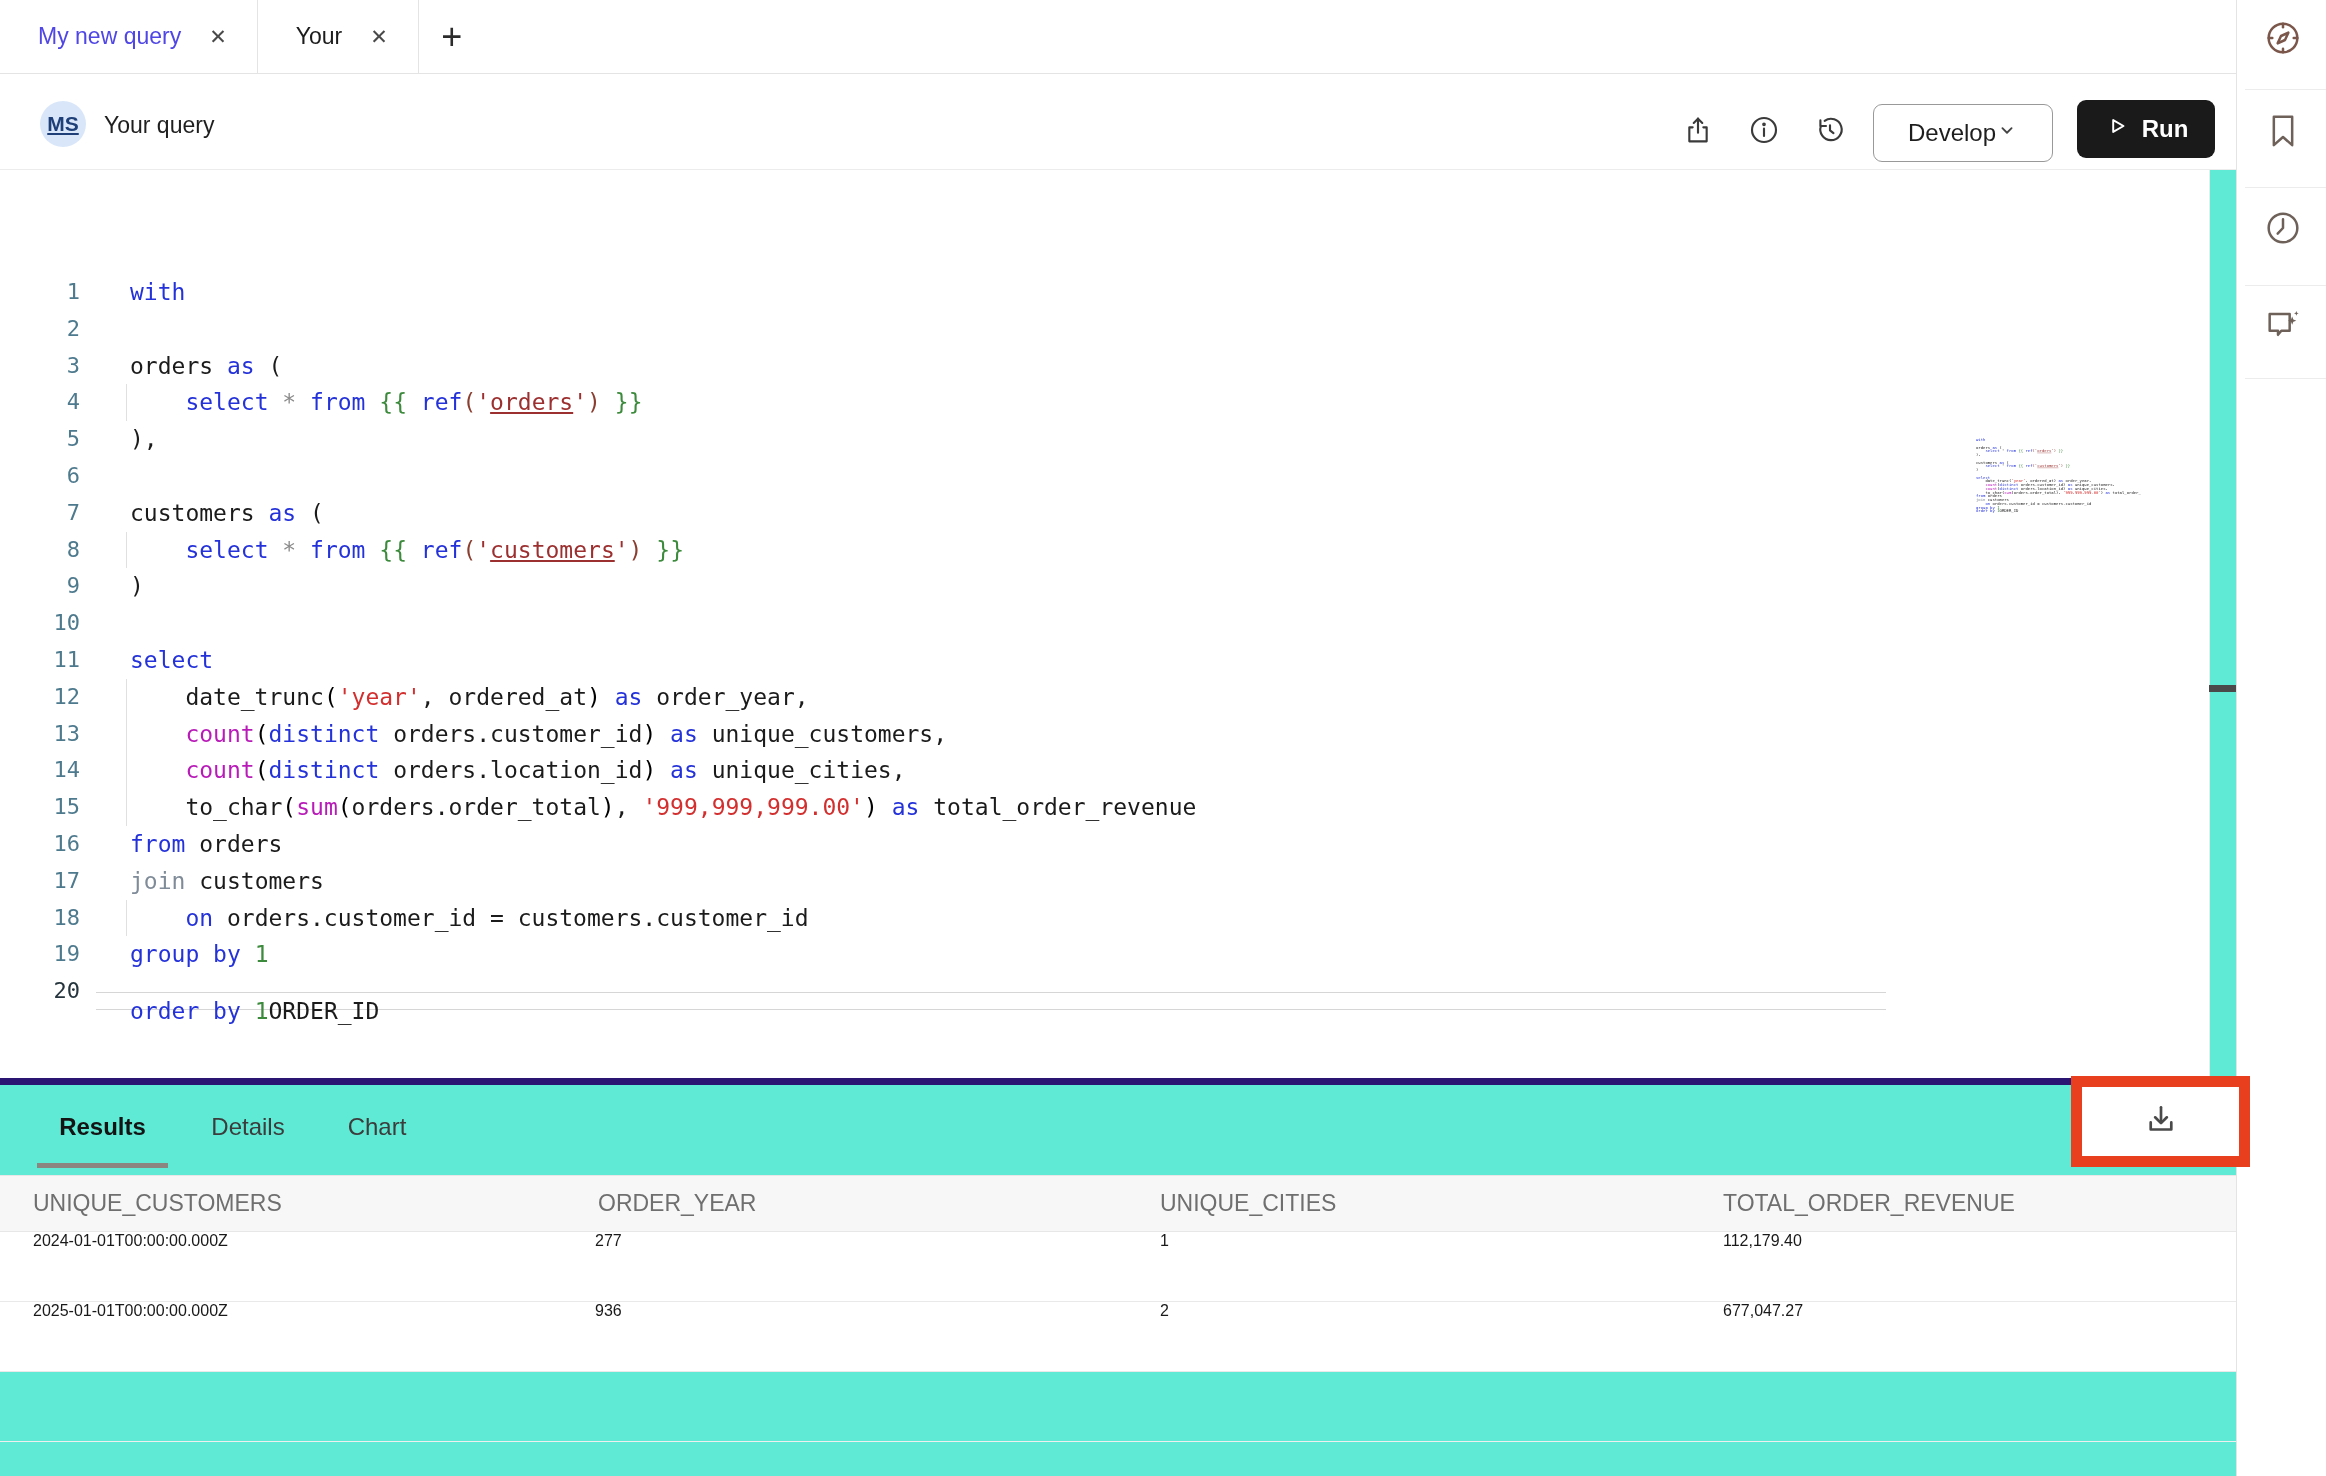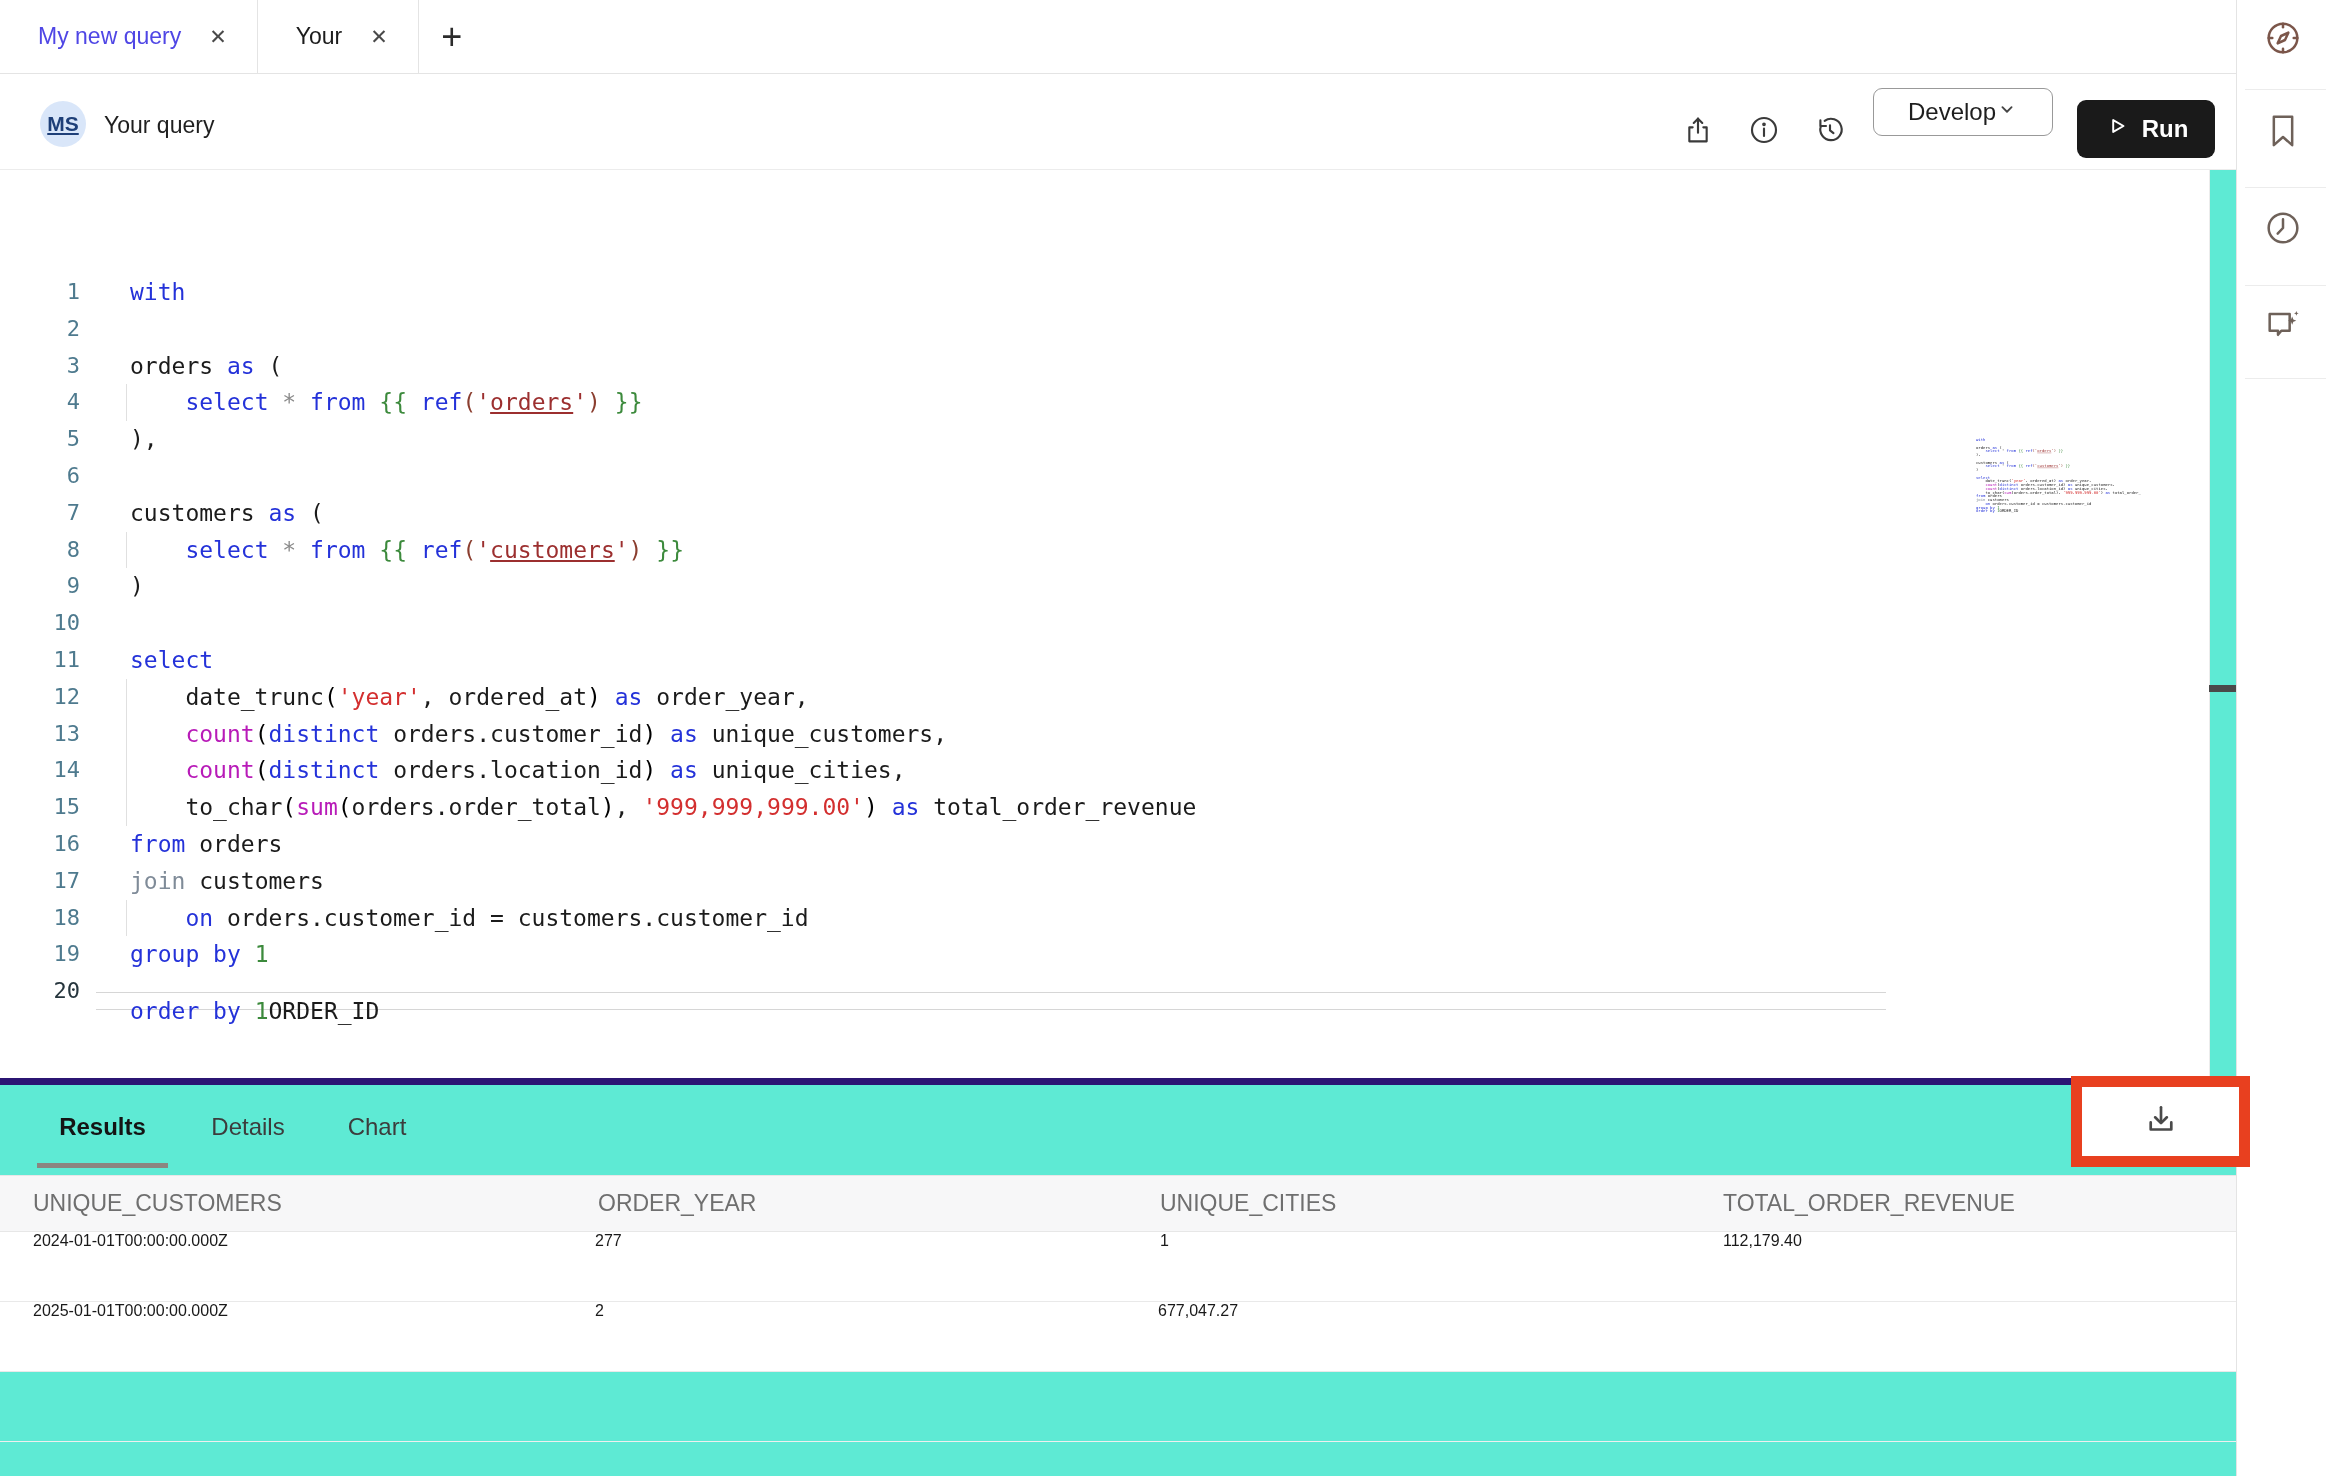--- a/index.html
+++ b/index.html
@@ -18,21 +18,21 @@
              font-size:36px; font-weight:300; color:#2b2b2b; }
 
   
   .qheader { position:absolute; left:0; top:74px; width:2237px; height:96px; border-bottom:1px solid #ececec; background:#fff; }
   .avatar { position:absolute; left:40px; top:101px; width:46px; height:46px; border-radius:50%;
             background:#d9e6f9; color:#1e3f78; font-weight:bold; font-size:21px;
             display:flex; align-items:center; justify-content:center;text-decoration:underline; }
   .qtitle { position:absolute; left:104px; top:112px; font-size:23px; color:#1f1f1f; }
   .hicon { position:absolute; top:114px; width:36px; height:36px; color:#3a3a3a; display:flex; align-items:center; justify-content:center; }
   .hicon svg { width:32px; height:32px; }
-  .develop-btn { position:absolute; left:1873px; top:88px; width:180px; height:48px;
+  .develop-btn { position:absolute; left:1873px; top:104px; width:180px; height:58px;
                  border:1.5px solid #999; border-radius:9px; background:#fff;
                  display:flex; align-items:center; justify-content:center; gap:0;
                  font-size:24px; color:#1e1e1e; }
   .run-btn { position:absolute; left:2077px; top:100px; width:138px; height:58px;
              background:#1a1a1a; border-radius:9px; display:flex; align-items:center;
              justify-content:center; gap:12px; color:#fff; font-size:24px; font-weight:600; }
 
   
   .status-pill { position:absolute; left:38px; top:190px; height:52px; padding:0 26px 0 12px;
                  background:#ecf9f0; border:1px solid #dcf1e3; border-radius:10px;
@@ -316,20 +316,21 @@
     </div>
   <div class="trows" id="results-rows">
       <div class="trow">
         <div class="cell c0">2024-01-01T00:00:00.000Z</div>
         <div class="cell c1">277</div>
         <div class="cell c2">1</div>
         <div class="cell c3">112,179.40</div>
       </div>
       <div class="trow">
         <div class="cell c0">2025-01-01T00:00:00.000Z</div>
+        <div class="cell c1">936</div>
         <div class="cell c2">2</div>
         <div class="cell c3">677,047.27</div>
       </div>
       <div class="trow-empty"></div>
     </div>
 
   <div class="main-right-border"></div>
   <div class="sidebar">
     <div class="sicon" style="top:20px; color:#7b564a;">
       <span>

